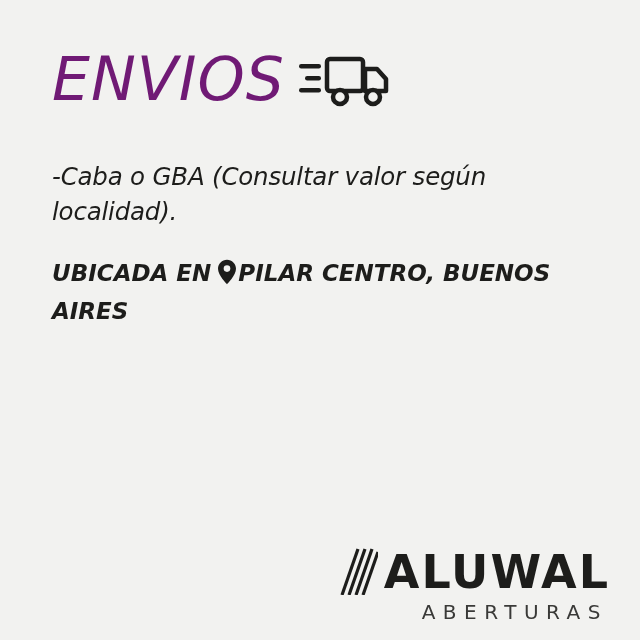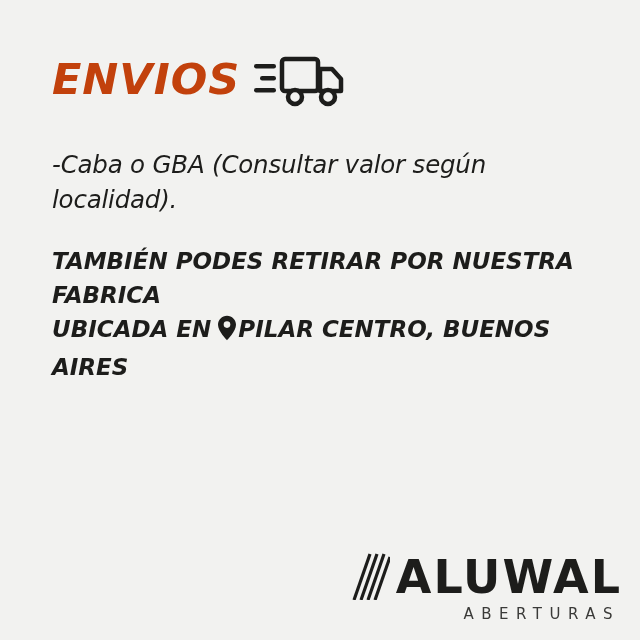--- a/index.html
+++ b/index.html
@@ -24,35 +24,35 @@
 
   
   .header {
     display: flex;
     align-items: center;
     gap: 14px;
     margin-left: 14px;
   }
   .header-title {
     font-family: "DejaVu Sans", sans-serif;
-    font-weight: bold;
+    font-weight: normal;
     font-style: italic;
-    font-size: 43px;
+    font-size: 60px;
     letter-spacing: 1px;
     line-height: 1;
-    color: #c2410c;
+    color: #701a75;
   }
   .truck-icon {
     display: block;
     margin-top: 4px;
   }
 
   
   .body {
-    margin-top: 36px;
+    margin-top: 48px;
     margin-left: 14px;
   }
   .para {
     font-family: "DejaVu Sans", sans-serif;
     font-style: italic;
     font-size: 24.5px;
     line-height: 1.42;
     letter-spacing: -0.2px;
     margin: 0 0 26px 0;
     max-width: 560px;
@@ -70,42 +70,42 @@
   }
   .pin-icon {
     display: inline-block;
     vertical-align: -4px;
     margin: 0 1px 0 6px;
   }
 
   
   .logo {
     position: absolute;
-    right: 18px;
+    right: 30px;
     bottom: 18px;
     text-align: right;
     line-height: 1;
   }
   .logo-mark {
     display: flex;
     align-items: flex-end;
     justify-content: flex-end;
     gap: 6px;
   }
   .logo-word {
     font-family: "DejaVu Sans", sans-serif;
     font-weight: bold;
     font-size: 46px;
     letter-spacing: 2px;
     color: #1d1d1b;
     line-height: 0.95;
   }
   .logo-sub {
     font-family: "DejaVu Sans", sans-serif;
-    font-size: 15px;
+    font-size: 20px;
     letter-spacing: 7.5px;
     color: #3a3a38;
     margin-top: 7px;
     margin-right: 2px;
   }
 </style>
 </head>
 <body>
 
 <div class="card">
@@ -126,21 +126,20 @@
         <circle cx="41" cy="47" r="7" stroke="#1d1d1b" stroke-width="4.5" fill="#f2f2f0"></circle>
         <circle cx="74" cy="47" r="7" stroke="#1d1d1b" stroke-width="4.5" fill="#f2f2f0"></circle>
       </svg>
     </span>
   </div>
 
   <div class="body">
     <p class="para">-Caba o GBA (Consultar valor según localidad).</p>
 
     <div class="para caps">
-      <span class="pin-line">TAMBIÉN PODES RETIRAR POR NUESTRA FABRICA</span>
       <span class="pin-line">
         <span>UBICADA EN</span><span class="pin-icon"><svg width="20" height="26" viewBox="0 0 20 26" xmlns="http://www.w3.org/2000/svg">
               <path d="M10 0.8c-5 0-9 4-9 9 0 6.6 9 15.4 9 15.4s9-8.8 9-15.4c0-5-4-9-9-9z" fill="#1d1d1b"></path>
               <circle cx="10" cy="9.6" r="3.3" fill="#f2f2f0"></circle>
             </svg></span><span>PILAR CENTRO, BUENOS AIRES</span>
       </span>
     </div>
   </div>
 
   <div class="logo">

